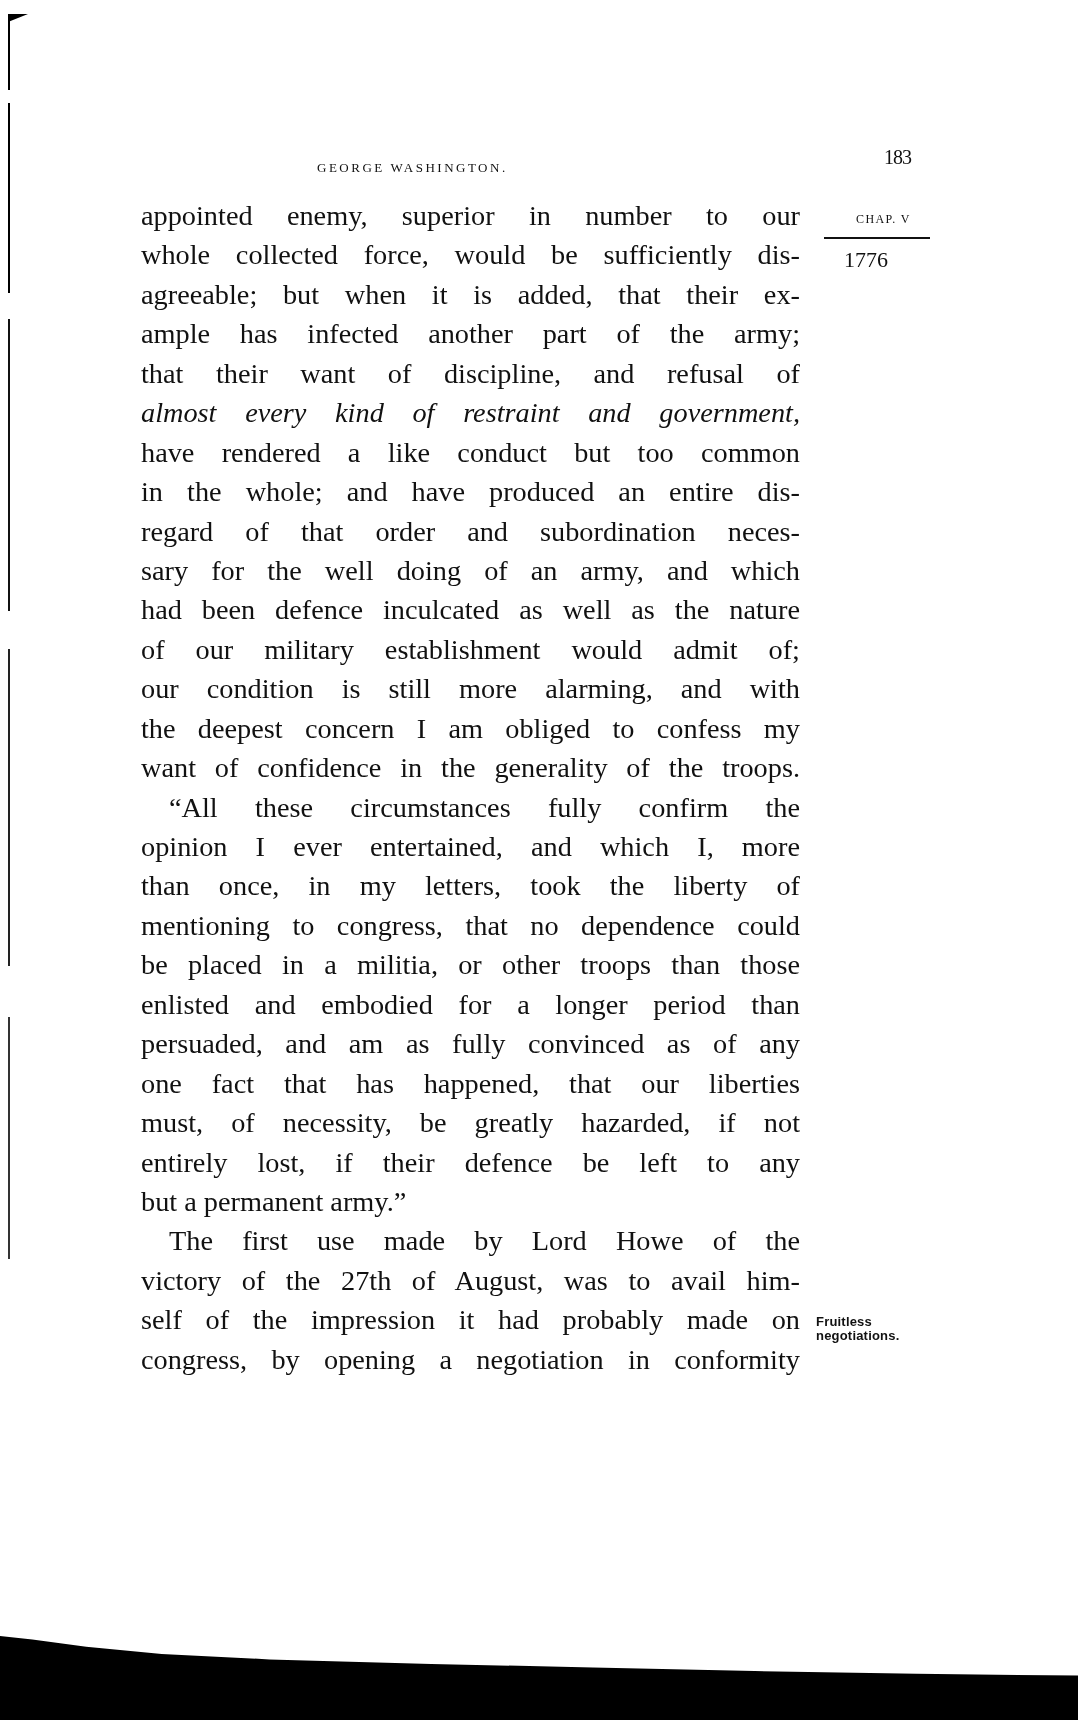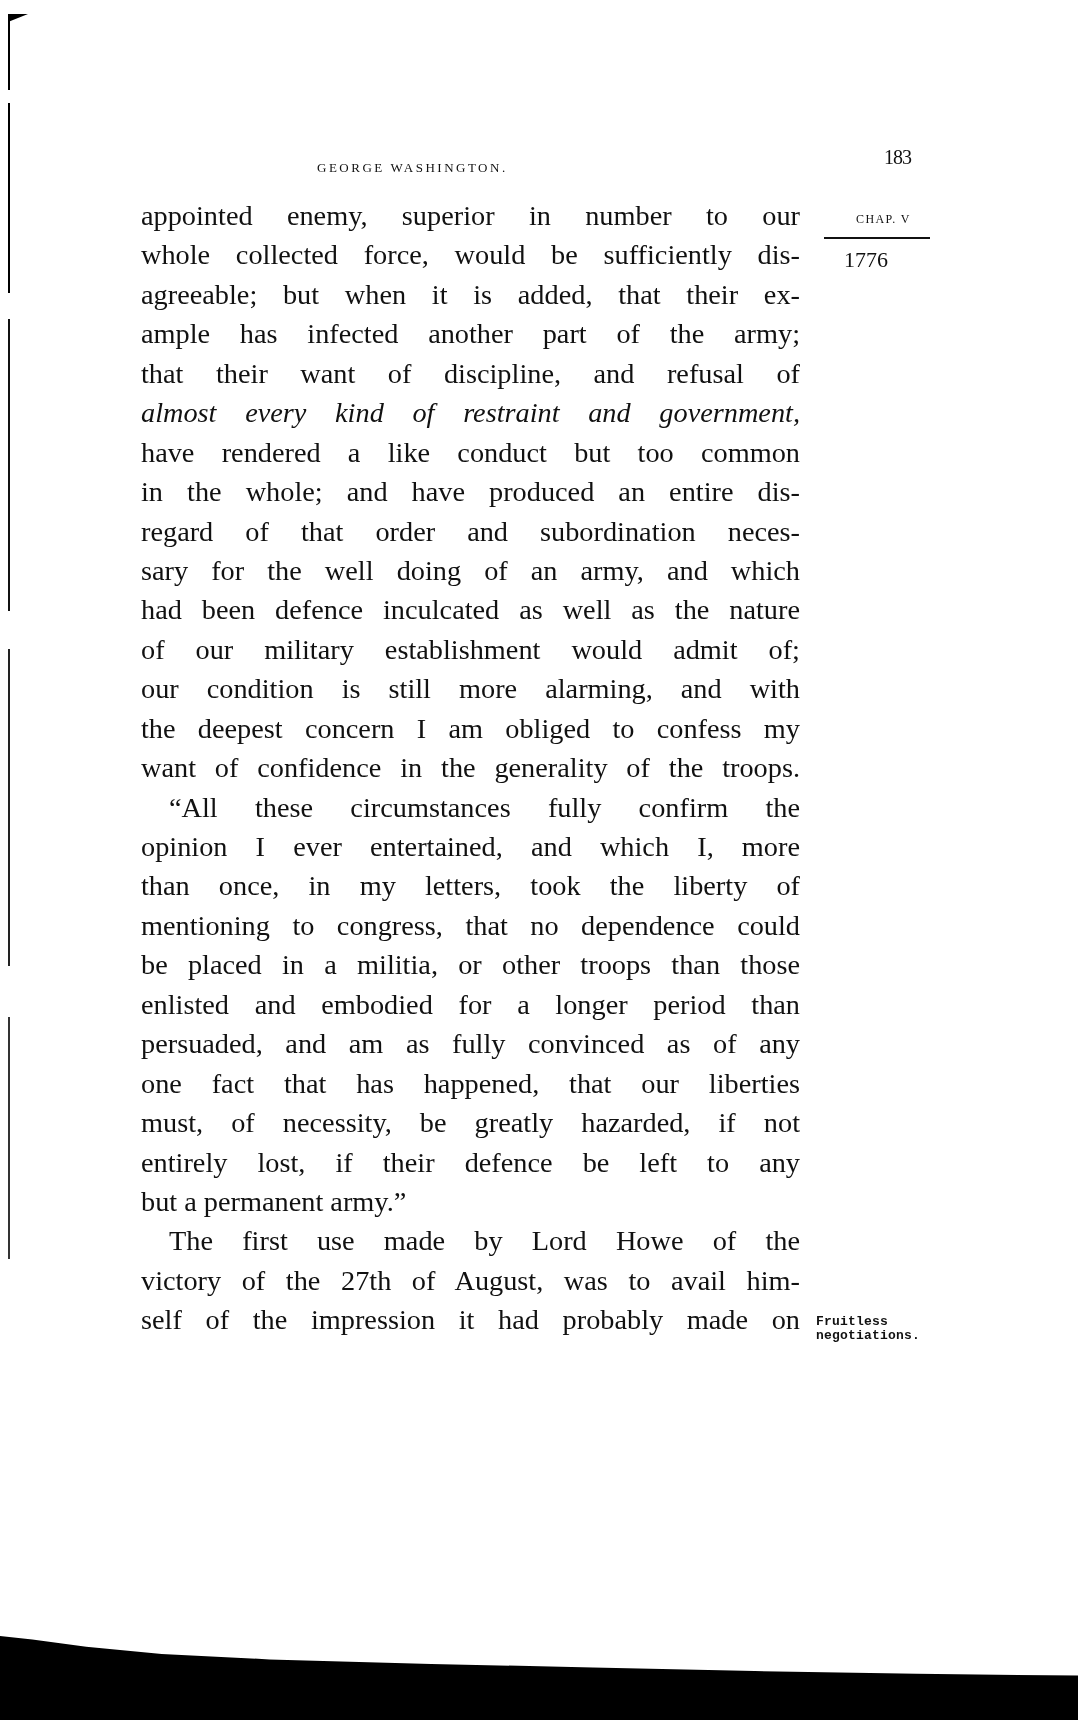--- a/index.html
+++ b/index.html
@@ -39,21 +39,21 @@
       margin-left: 28px;
     }
     .margin-rule {
       position: absolute; left: 824px; top: 237px; width: 106px; height: 2px; background: #111;
     }
     .margin-year {
       position: absolute; left: 844px; top: 247px; font-size: 22px;
     }
     .margin-note {
       position: absolute; left: 816px; top: 1315px; font-size: 13px; line-height: 14px;
-      font-weight: bold; font-family: Liberation Mono, monospace; letter-spacing: 0.2px;
+      font-weight: bold; font-family: Liberation Sans, sans-serif; letter-spacing: 0.2px;
     }
     .bottom-shadow {
       position: absolute; left: 0; bottom: 0; width: 1078px; height: 90px; background: #000;
       clip-path: polygon(0 0, 3% 4%, 8% 12%, 15% 20%, 25% 26%, 40% 31%, 55% 35%, 70% 39%, 85% 42%, 100% 44%, 100% 100%, 0 100%);
     }
     .bottom-gap {
       position: absolute; left: 0; bottom: 0; width: 1078px; height: 6px; background: #fff;
     }
   </style>
 </head>
@@ -97,16 +97,17 @@
   <span class="line">be placed in a militia, or other troops than those</span>
   <span class="line">enlisted and embodied for a longer period than</span>
   <span class="line">persuaded, and am as fully convinced as of any</span>
   <span class="line">one fact that has happened, that our liberties</span>
   <span class="line">must, of necessity, be greatly hazarded, if not</span>
   <span class="line">entirely lost, if their defence be left to any</span>
   <span class="line last">but a permanent army.”</span>
   <span class="line indent">The first use made by Lord Howe of the</span>
   <span class="line">victory of the 27th of August, was to avail him-</span>
   <span class="line">self of the impression it had probably made on</span>
+  <span class="line">congress, by opening a negotiation in conformity</span>
 </div>
 
 <div class="bottom-shadow"></div>
 <div class="bottom-gap"></div>
 
 </body></html>

